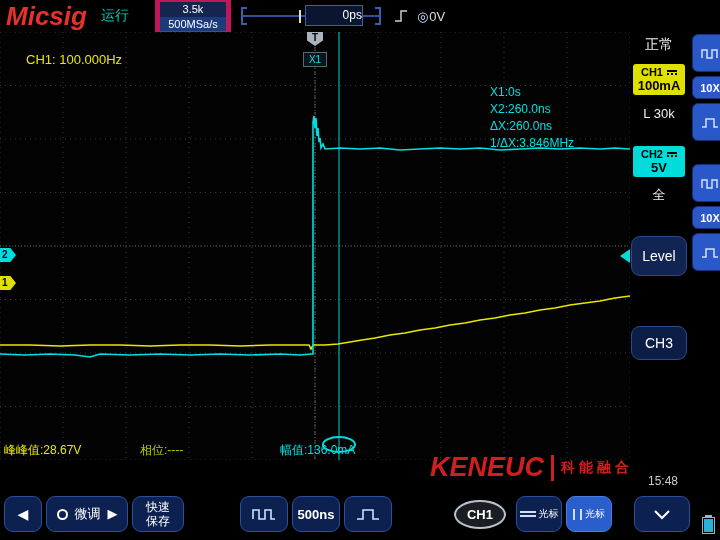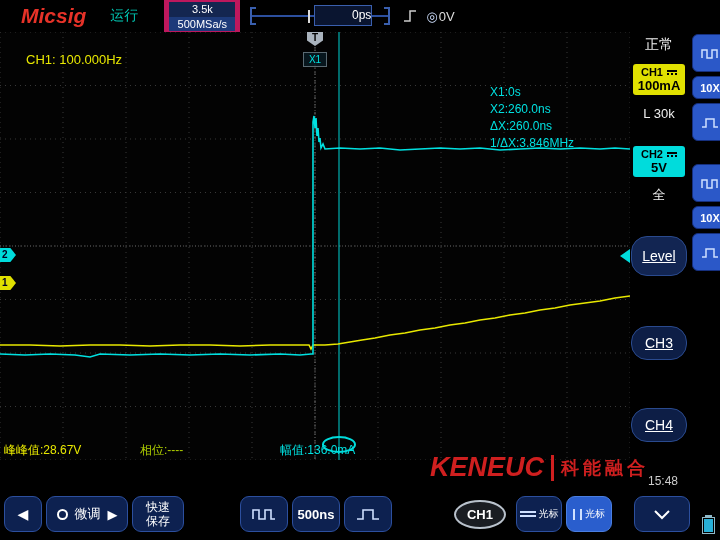--- a/index.html
+++ b/index.html
@@ -3,22 +3,22 @@
 <meta charset="utf-8">
 <style>
   * { margin:0; padding:0; box-sizing:border-box; }
   html,body { background:#000; }
   .screen {
     position:relative; width:720px; height:540px; background:#000;
     font-family:"Liberation Sans","DejaVu Sans",sans-serif; color:#fff; overflow:hidden;
   }
   
   .topbar { position:absolute; left:0; top:0; width:720px; height:32px; display:flex; align-items:center; }
-  .logo { margin-left:21px; font-size:21px; font-weight:bold; font-style:italic; color:#e63228; }
-  .run-status { margin-left:24px; font-size:14px; color:#00c8b4; }
+  .logo { margin-left:6px; font-size:26px; font-weight:bold; font-style:italic; color:#e63228; }
+  .run-status { margin-left:14px; font-size:14px; color:#00c8b4; }
   .acq-box { margin-left:26px; width:76px; font-size:11px; text-align:center; border:5px solid #be185d; }
   .acq-box .row1 { background:#142650; height:15px; line-height:15px; }
   .acq-box .row2 { background:#1d3a7a; height:14px; line-height:14px; }
   .timeline { position:relative; margin-left:10px; width:140px; height:24px; }
   .timeline .hline { position:absolute; left:2px; right:2px; top:11px; height:2px; background:#2c4f9e; }
   .br-l { position:absolute; left:0; top:3px; width:6px; height:18px; border-left:2px solid #3a5fae; border-top:2px solid #3a5fae; border-bottom:2px solid #3a5fae; }
   .br-r { position:absolute; right:0; top:3px; width:6px; height:18px; border-right:2px solid #3a5fae; border-top:2px solid #3a5fae; border-bottom:2px solid #3a5fae; }
   .t-tick { position:absolute; left:58px; top:6px; width:2px; height:13px; background:#ddd; }
   .pos-box { position:absolute; left:64px; top:1px; width:58px; height:21px; line-height:19px; text-align:right;
              background:#0a1530; border:1px solid #3a5fae; font-size:12px; color:#fff; }
@@ -51,41 +51,41 @@
   .sidebar { position:absolute; left:630px; top:32px; width:90px; height:456px; }
   .acq-mode { position:absolute; left:0; top:4px; width:58px; text-align:center; font-size:14px; color:#eee; }
   .ch-btn { position:absolute; left:3px; width:52px; border-radius:3px; text-align:center; color:#000; padding:2px 0; border:none; cursor:pointer; }
   .ch1-btn { top:32px; background:#e0e000; }
   .ch2-btn { top:114px; background:#00dcdc; }
   .ch-top { display:flex; align-items:center; justify-content:center; gap:4px; font-size:11px; font-weight:bold; }
   .dc-icon { display:inline-block; width:10px; height:5px; border-top:2px solid #000; border-bottom:2px dotted #000; }
   .ch-val { display:block; font-size:13px; font-weight:bold; }
   .sb-text { position:absolute; left:0; width:58px; text-align:center; font-size:13px; color:#eee; }
   .info1 { top:74px; } .info2 { top:154px; }
-  .nav-btn { position:absolute; left:1px; width:56px; background:#0d1e46; border:1px solid #2a4a8e; border-radius:16px;
-             color:#fff; font-size:14px; cursor:pointer; font-family:inherit;text-decoration:underline; }
+  .nav-btn { position:absolute; left:1px; width:56px; background:#0d1e46; border:1px solid #2a4a8e; border-radius:9px;
+             color:#fff; font-size:14px; cursor:pointer; font-family:inherit; }
   .level-btn { top:204px; height:40px; background:#122552; }
   .ch3-btn { top:294px; height:34px; }
   .ch4-btn { top:376px; height:34px; }
   .sb-side { position:absolute; left:62px; top:0; width:26px; }
   .side-btn { position:absolute; left:0; width:36px; background:#2b58c8; border:1px solid #16307e; border-radius:6px;
               display:flex; align-items:center; justify-content:center; color:#fff; font-size:11px; font-weight:bold; cursor:pointer; }
   .wb1 { top:2px; height:38px; } .x10a { top:44px; height:23px; } .wb2 { top:71px; height:38px; }
   .wb3 { top:132px; height:38px; } .x10b { top:174px; height:23px; } .wb4 { top:201px; height:38px; }
   
   .watermark { position:absolute; left:398px; top:452px; display:flex; align-items:center; gap:7px; }
   .wm-brand { color:#cf1f1f; font-size:27px; font-weight:bold; font-style:italic;margin-left:32px; }
   .wm-bar { width:3px; height:26px; background:#cf1f1f; }
-  .wm-cn { color:#cf1f1f; font-size:18px; font-weight:bold; letter-spacing:4px; }
+  .wm-cn { color:#cf1f1f; font-size:14px; font-weight:bold; letter-spacing:4px; }
   
   .bottombar { position:absolute; left:0; top:488px; width:720px; height:52px; background:#000; }
   .bb-btn { position:absolute; top:8px; height:36px; background:#0d2150; border:1px solid #2c4f9e; border-radius:9px;
             color:#fff; display:flex; align-items:center; justify-content:center; font-size:13px; cursor:pointer; font-family:inherit; }
   .prev-btn { left:4px; width:38px; font-size:14px; }
-  .finetune-btn { left:46px; width:82px; gap:7px; }
+  .finetune-btn { left:46px; width:82px; gap:7px;font-family:Liberation Serif, serif; }
   .circle-o { width:11px; height:11px; border:2px solid #fff; border-radius:50%; }
   .play-glyph { font-size:13px; }
   .quicksave-btn { left:132px; width:52px; flex-direction:column; font-size:12px; line-height:1.2; }
   .wave2-btn { left:240px; width:48px; }
   .timebase-btn { left:292px; width:48px;font-weight:bold; }
   .pulse-btn { left:344px; width:48px; }
   .trigch-btn { left:452px; width:56px; background:none; border:none; }
   .oval { width:52px; height:29px; border:2px solid #b9c2cc; border-radius:50%; background:#1a1d22;
           display:flex; align-items:center; justify-content:center; font-size:13px; font-weight:bold; }
   .cursor-btn { flex-direction:row; gap:3px; font-size:10px; }
@@ -191,21 +191,20 @@
     <button class="ch-btn ch2-btn">
       <span class="ch-top">
         <span>CH2</span>
         <span class="dc-icon"></span>
       </span>
       <span class="ch-val">5V</span>
     </button>
     <div class="sb-text info2">全</div>
     <button class="nav-btn level-btn">Level</button>
     <button class="nav-btn ch3-btn">CH3</button>
-    <button class="nav-btn ch4-btn">CH4</button>
     <div class="sb-side">
       <button class="side-btn wb1">
         <svg width="18" height="13" viewBox="0 0 18 13">
             <polyline points="1,11 1,3 6,3 6,11 11,11 11,3 16,3 16,11" fill="none" stroke="#cfe0ff" stroke-width="1.5"></polyline>
           </svg>
       </button>
       <button class="side-btn x10a">10X</button>
       <button class="side-btn wb2">
         <svg width="18" height="13" viewBox="0 0 18 13">
             <polyline points="1,11 5,11 5,3 13,3 13,11 17,11" fill="none" stroke="#cfe0ff" stroke-width="1.5"></polyline>

